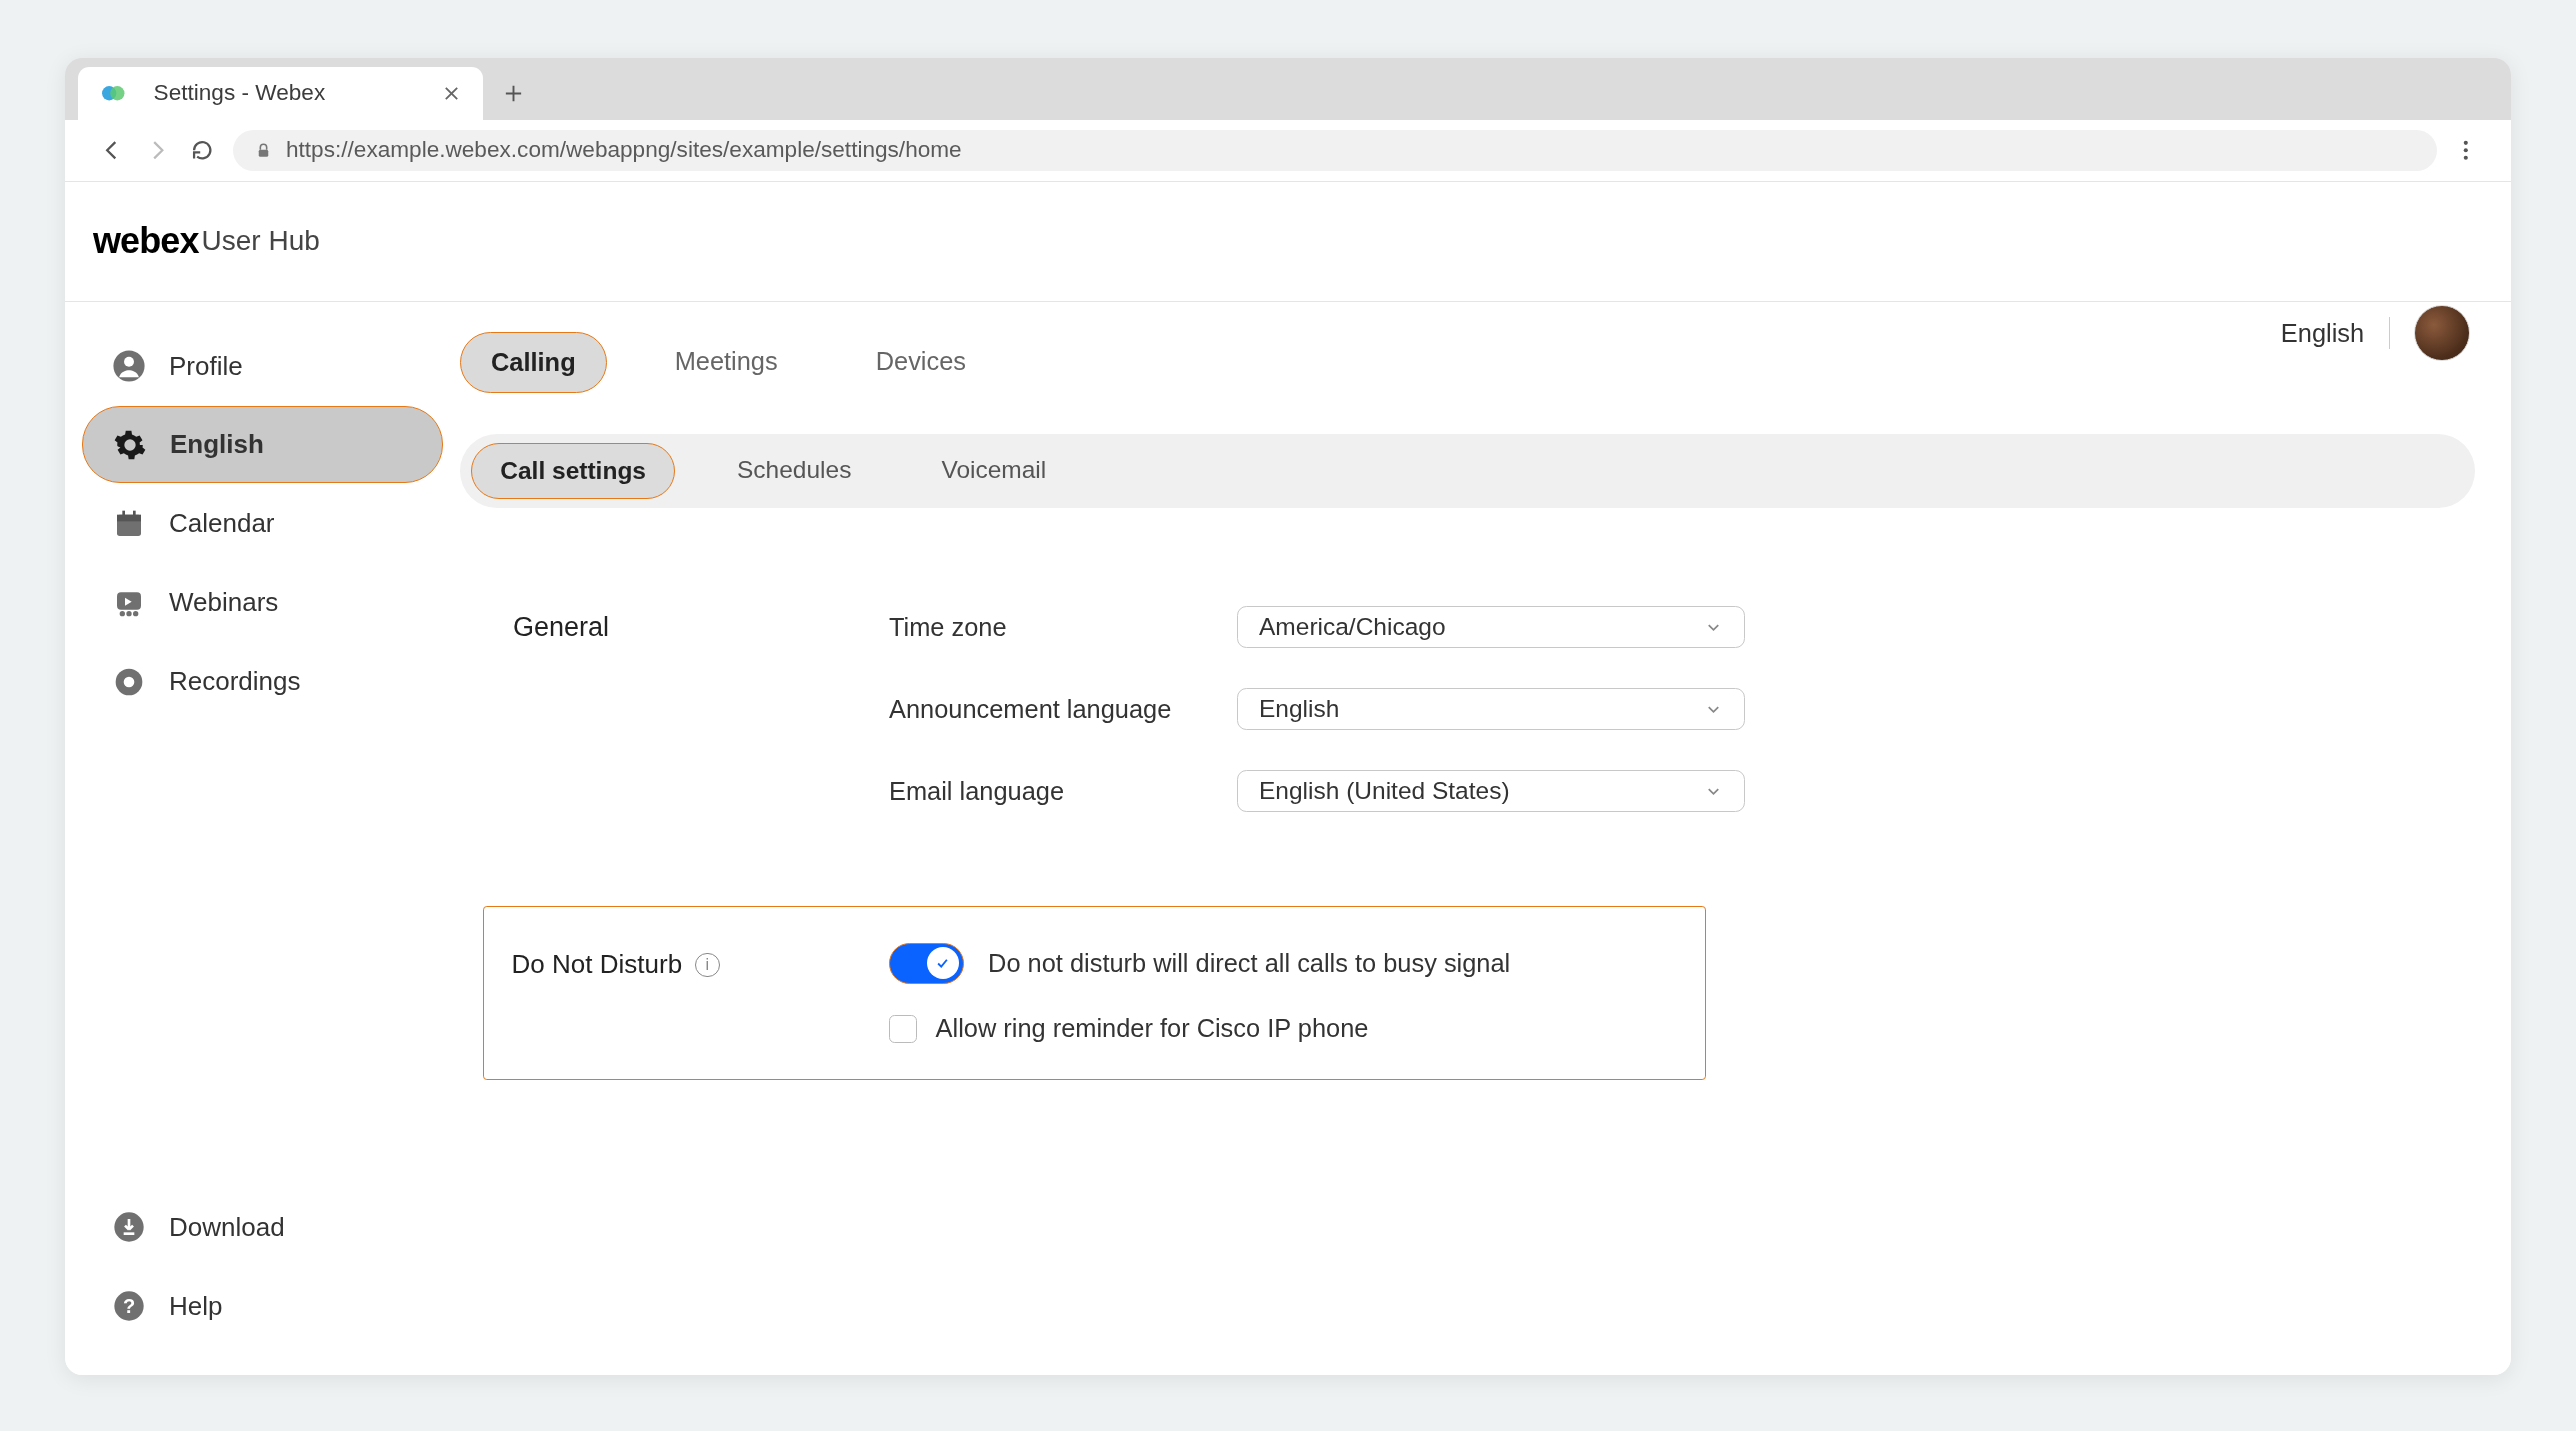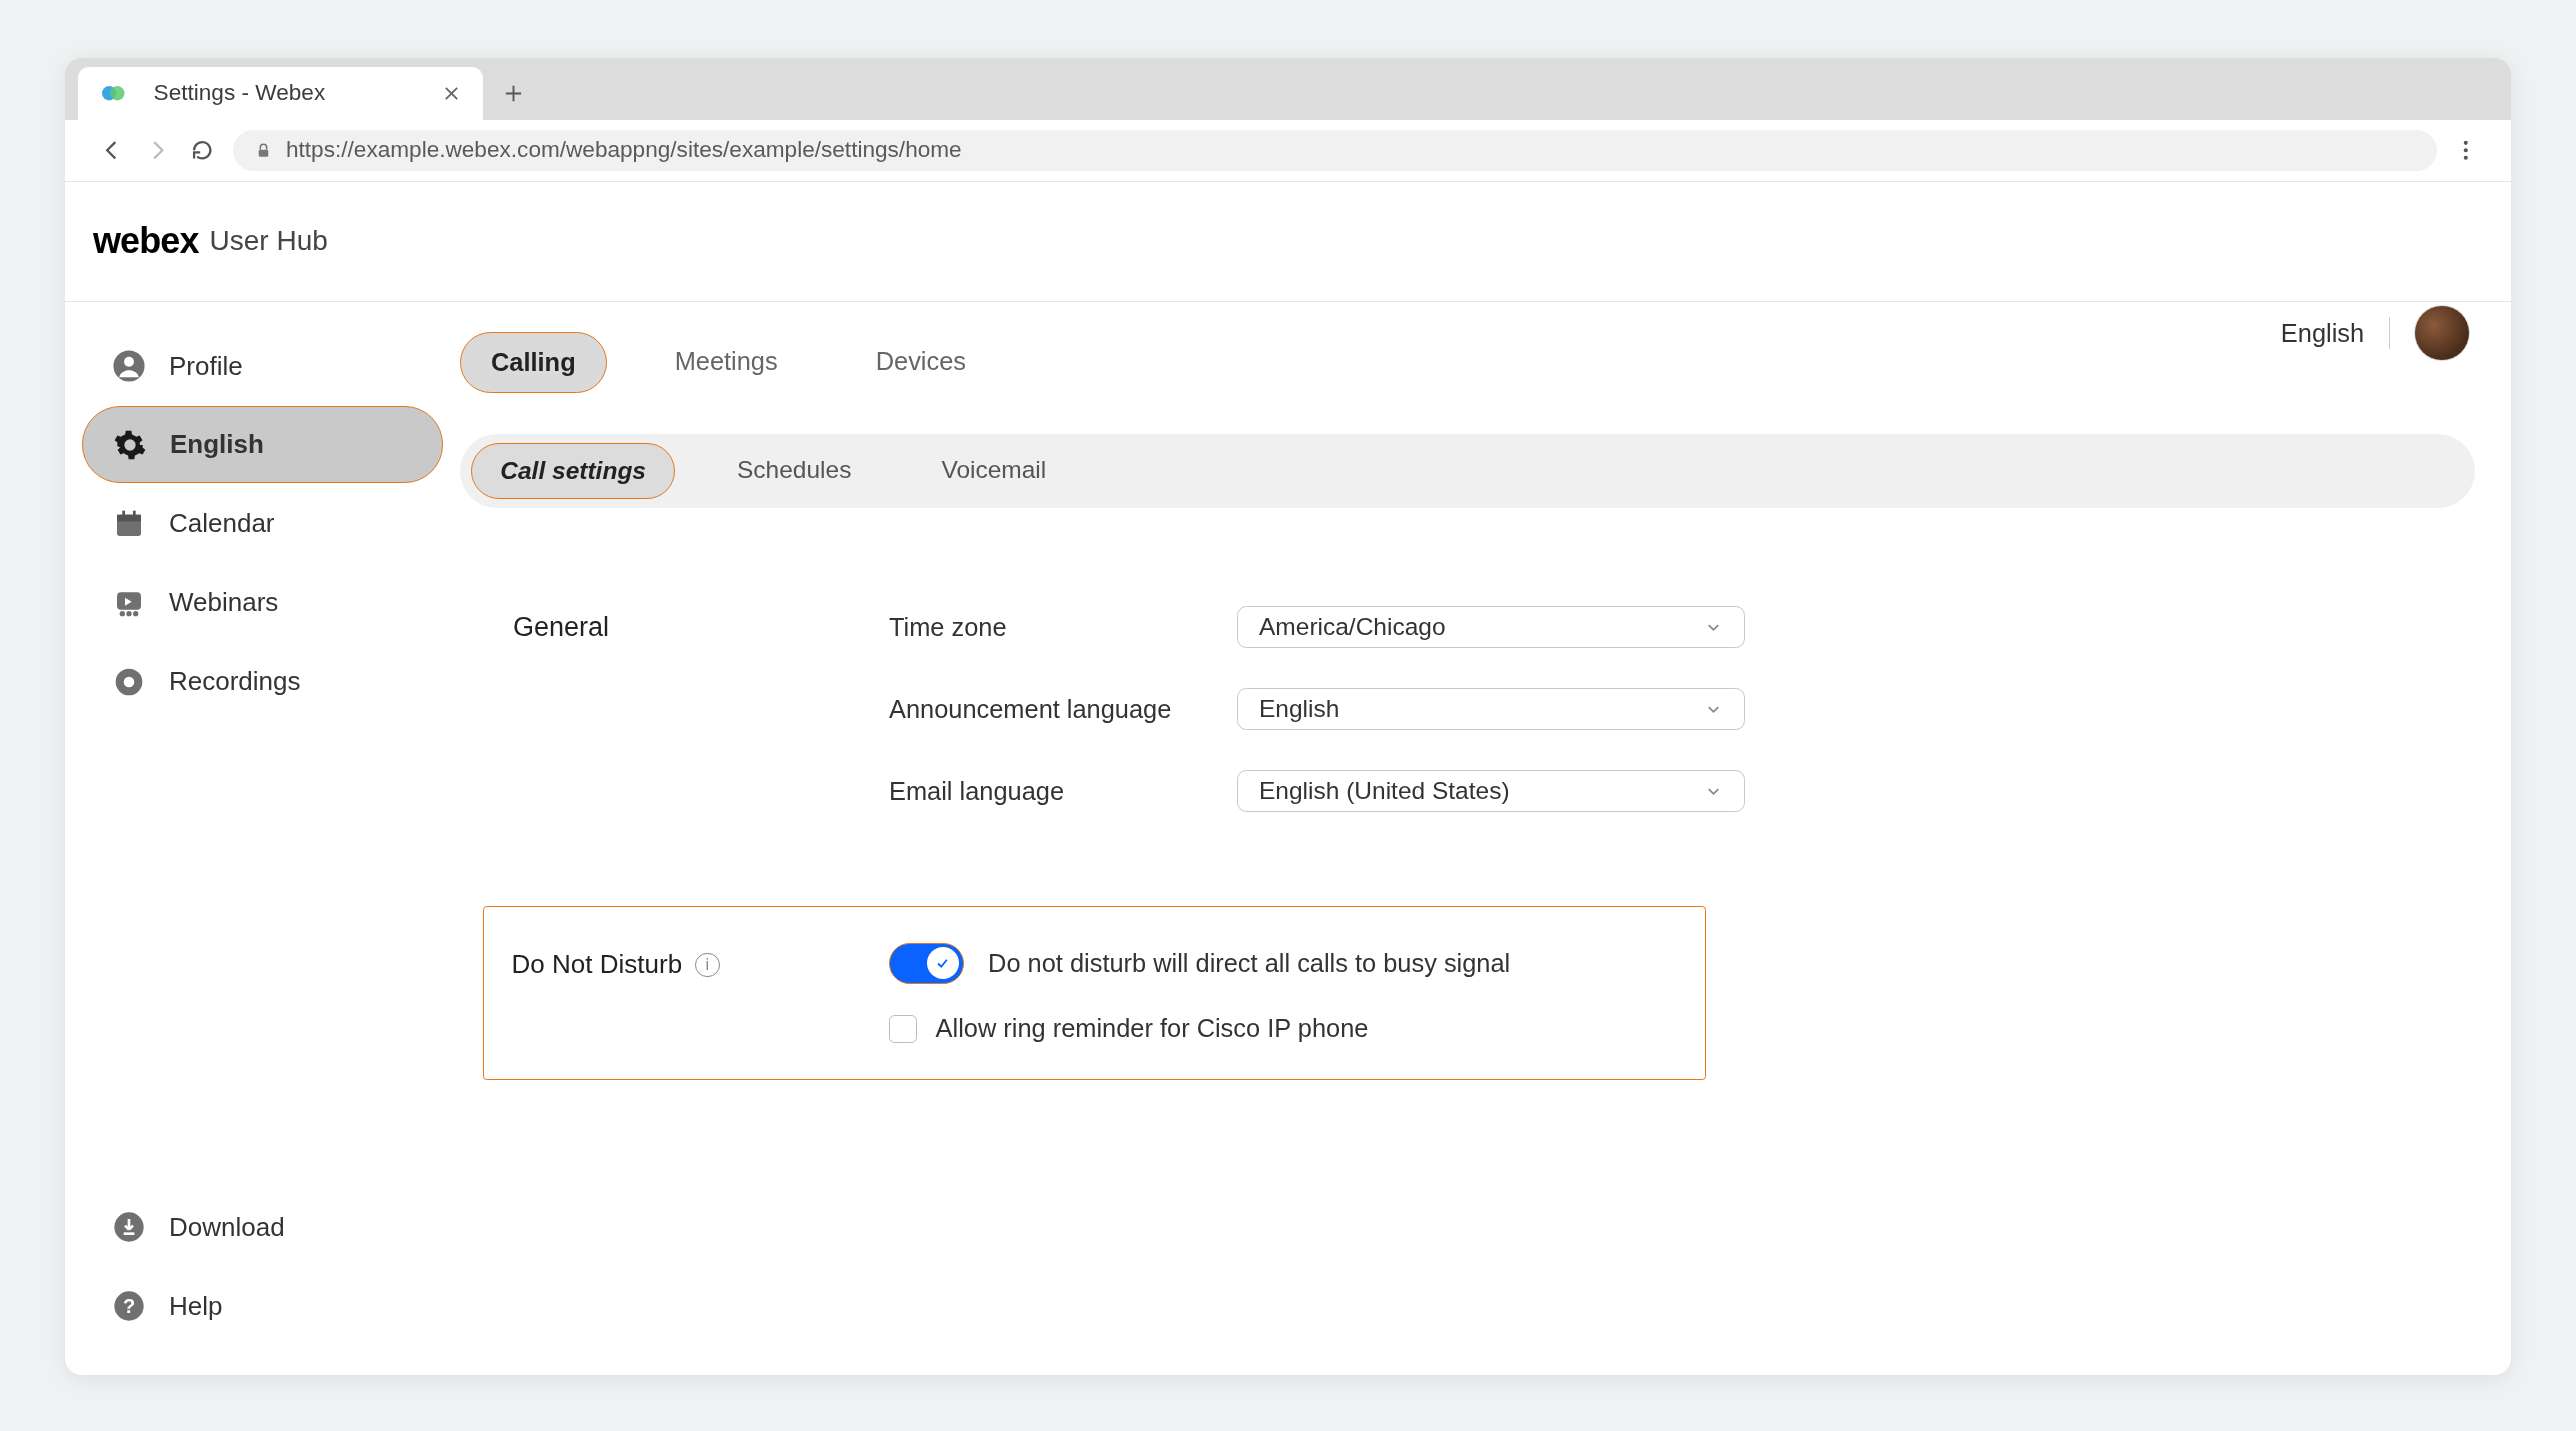--- a/index.html
+++ b/index.html
@@ -15,21 +15,21 @@
   .new-tab { width:34px; height:34px; margin-left:13px; margin-bottom:9.4px; display:flex;align-items:center;justify-content:center; color:#555; font-size:28px;}
   
   .addr-bar { height:62px; background:#fff; border-bottom:0.9px solid #e5e5e5; display:flex; align-items:center; padding:0 33px; gap:17px;}
   .nav-btn { width:28px; height:28px; display:flex;align-items:center;justify-content:center; color:#777;}
   .url-box { flex:1; height:41px; background:#f1f1f1; border-radius:21px; display:flex; align-items:center; padding:0 21px; gap:13px; color:#5a5a5a; font-size:22.6px;}
   .lock-icon { color:#777; }
   .kebab { padding:0 9.4px; color:#555; font-size:21px;}
   
   
   .app { background:#fff; height: calc(100% - 124px); display:flex; flex-direction:column;}
-  .app-header { height:120px; border-bottom:0.9px solid #e5e5e5; display:flex; align-items:center; padding:0 28px; gap:11px;}
+  .app-header { height:120px; border-bottom:0.9px solid #e5e5e5; display:flex; align-items:center; padding:0 28px; gap:3px;}
   .logo-text { font-size:36px; font-weight:700; letter-spacing:-0.9px;}
   .hub-text { font-size:28px; color:#444; }
   
   .app-body { flex:1; display:flex; }
   .sidebar { width:395px; padding-top:26px; display:flex; flex-direction:column;}
   .side-item { display:flex; align-items:center; height:77px; padding-left:28px; gap:21px; font-size:26px; color:#333; border-radius:38px; margin:0 17px 1.9px 17px;}
   .side-item .icon-wrap { width:38px; height:38px; display:flex;align-items:center;justify-content:center; }
   .side-item.active { background:#c9c9c9; border:1.9px solid #e67817; font-weight:600; }
   .side-bottom { margin-top:auto; padding-bottom:28px;}
   
@@ -38,21 +38,21 @@
   .lang-label { font-size:25.4px; color:#333;}
   .divider-v { width:0.9px; height:32px; background:#ccc;}
   .avatar { width:56px; height:56px; border-radius:50%; background: radial-gradient(circle at 35% 35%, #8b5a3c 0%, #4a2c1a 70%); border:0.9px solid #ddd;}
   
   .tabs-primary { display:flex; gap:38px; margin-bottom:41px;}
   .ptab { font-size:25.4px; color:#666; padding:15px 30px; border-radius:32px; }
   .ptab.active { background:#dadada; color:#222; font-weight:600; border:1.9px solid #e67817; }
   
   .sub-tabs-bar { background:#f0f0f0; border-radius:41px; padding:9.4px 11.3px; display:flex; gap:34px; margin-bottom:49px;}
   .stab { font-size:24.5px; color:#555; padding:13px 28px; border-radius:28px;}
-  .stab.active { background:#dcdcdc; color:#222; font-weight:600; border:1.9px solid #e67817;font-style:italic;}
+  .stab.active { background:#dcdcdc; color:#222; font-weight:600; border:1.9px solid #e67817;}
   
   .card { background:#fff; border-radius:3.8px; padding:49px 53px 56px 53px; }
   .row { display:flex; align-items:center; margin-bottom:40px;}
   .section-label { width:376px; font-size:27px; color:#222; font-weight:500;}
   .field-label { width:348px; font-size:25.4px; color:#333;}
   .select { width:508px; height:42px; border:0.9px solid #c8c8c8; border-radius:9.4px; display:flex; align-items:center; justify-content:space-between; padding:0 21px; font-size:24.5px; color:#333;}
   .chev { color:#888; }
   
   .dnd-box { border:1.9px solid #e67817; border-radius:3.8px; padding:36px 34px 36px 28px; display:flex; gap:38px; width:1223px; margin-top:13px;}
   .dnd-left { display:flex; align-items:flex-start; gap:13px; font-size:26px; color:#222; width:339px; padding-top:5.6px;}

